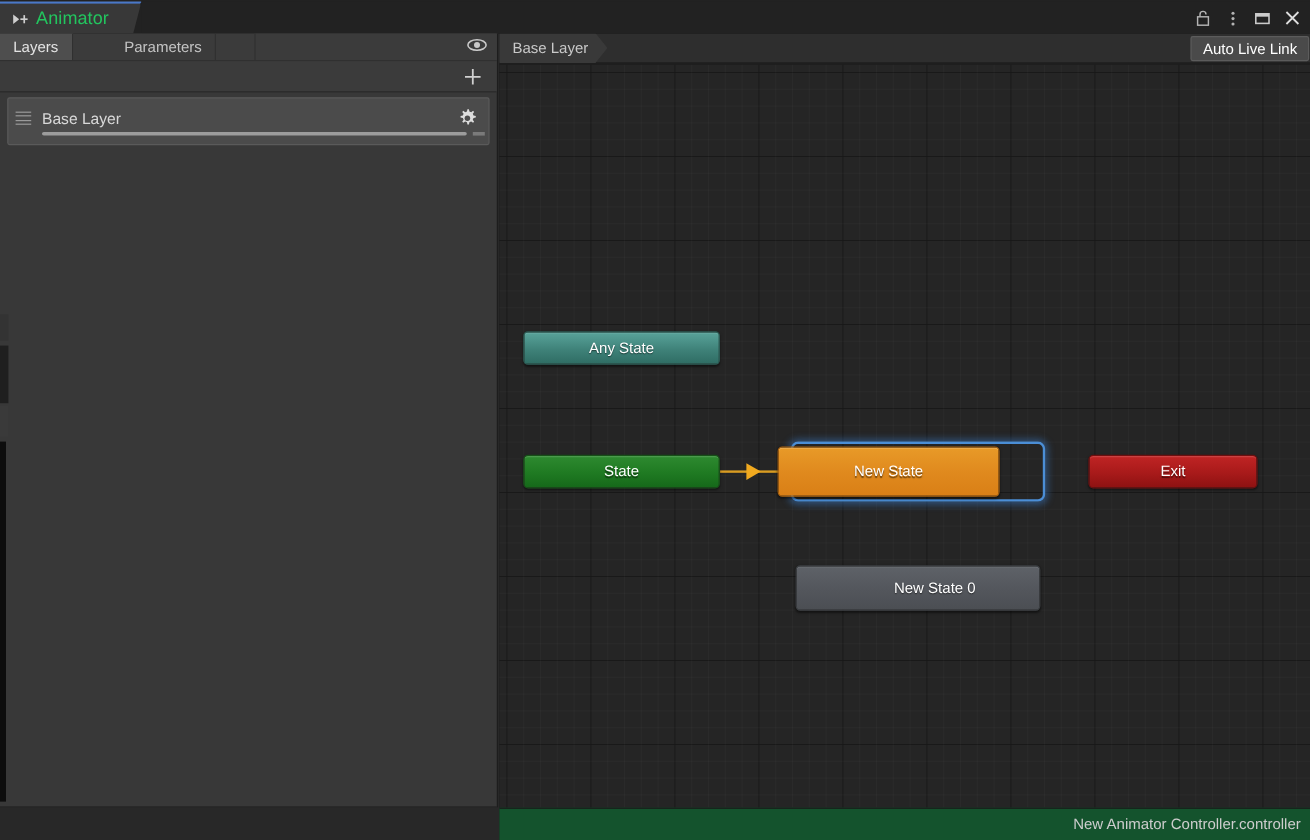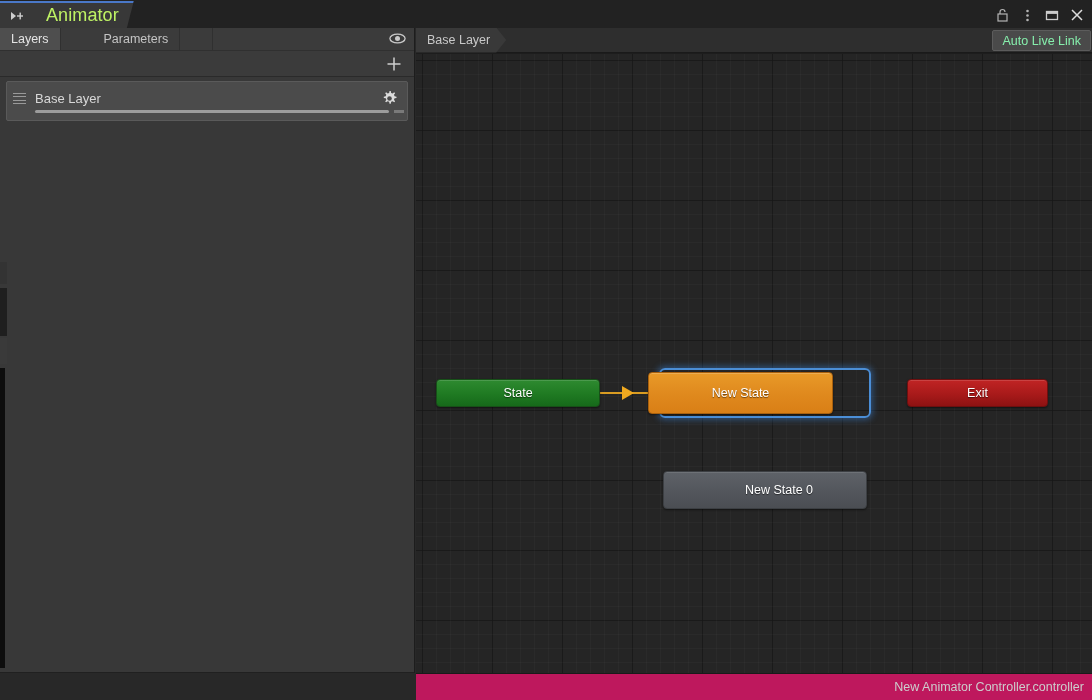--- a/index.html
+++ b/index.html
@@ -27,23 +27,22 @@
     height: 27px;
     min-width: 118px;
     padding: 0 14px 0 10px;
     background: #383838;
     display: flex; align-items: center; gap: 6px;
     border-top: 2px solid #4a78c8;
     border-right: 1px solid #1c1c1c;
     clip-path: polygon(0 0, 100% 0, calc(100% - 7px) 100%, 0 100%);
   }
   .tab-label {
-    color: #bef264; font-size: 18px; letter-spacing: .1px;
+    color: #22c55e; font-size: 15px; letter-spacing: .1px;
     white-space: nowrap;
-    margin-left: 16px;
   }
   .tab-icon { width: 14px; height: 14px; display:block; }
   .tab-strip-fill {
     flex: 1; height: 27px; background: #222222;
   }
   .win-buttons {
     position: absolute; right: 4px; top: 5px;
     display: flex; align-items: center; gap: 3px;
   }
   .win-btn {
@@ -168,38 +167,38 @@
     color: #c9c9c9; font-size: 12.5px;
     clip-path: polygon(0 0, calc(100% - 10px) 0, 100% 50%, calc(100% - 10px) 100%, 0 100%);
   }
   .live-link-btn {
     position: absolute; right: 1px; top: 2px;
     height: 21px; padding: 0 9px;
     display: flex; align-items: center;
     background: #4a4a4a;
     border: 1px solid #5c5c5c;
     border-radius: 2px;
-    color: #86efac; font-size: 12.5px;
+    color: #ffffff; font-size: 12.5px;
   }
   .canvas {
     position: absolute; left: 0; top: 26px;
     width: 676px; height: 620px;
     background-color: #252525;
     background-image:
       linear-gradient(to right, rgba(255,255,255,0.022) 1px, transparent 1px),
       linear-gradient(to bottom, rgba(255,255,255,0.022) 1px, transparent 1px),
       linear-gradient(to right, rgba(0,0,0,0.45) 1px, transparent 1px),
       linear-gradient(to bottom, rgba(0,0,0,0.45) 1px, transparent 1px);
     background-size: 14px 14px, 14px 14px, 70px 70px, 70px 70px;
     background-position: 6px 6px, 6px 6px, 6px 6px, 6px 6px;
   }
   .statusbar {
     position: absolute; left: 0; bottom: 0;
     width: 676px; height: 27px;
-    background: #be185d;
+    background: #14532d;
     border-top: 1px solid #1a1a1a;
     display: flex; align-items: center; justify-content: flex-end;
     padding-right: 8px;
   }
   .status-text { color: #cdcdcd; font-size: 12.5px; }
 
   
   .node {
     position: absolute;
     display: flex; align-items: center; justify-content: center;
@@ -362,20 +361,23 @@
         <span>Base Layer</span>
       </div>
       <div class="live-link-btn">
         <span>Auto Live Link</span>
       </div>
     </div>
 
     <div class="canvas" id="canvas">
         <div class="transition" style="left: 184px; top: 338px; width: 52px; background: rgb(217, 156, 34);"></div>
         <div class="arrowhead" style="left: 206px; top: 332px;"></div>
+        <div class="node node-any" style="left: 20px; top: 222px; width: 164px; height: 28px;">
+          <span>Any State</span>
+        </div>
         <div class="node node-entry" style="left: 20px; top: 325px; width: 164px; height: 28px;">
           <span>State</span>
         </div>
         <div class="selection-ring" style="left: 243px; top: 314px; width: 212px; height: 50px;"></div>
         <div class="node node-default" style="left: 232px; top: 318px; width: 185px; height: 42px;">
           <span>New State</span>
         </div>
         <div class="node node-exit" style="left: 491px; top: 325px; width: 141px; height: 28px;">
           <span>Exit</span>
         </div>

